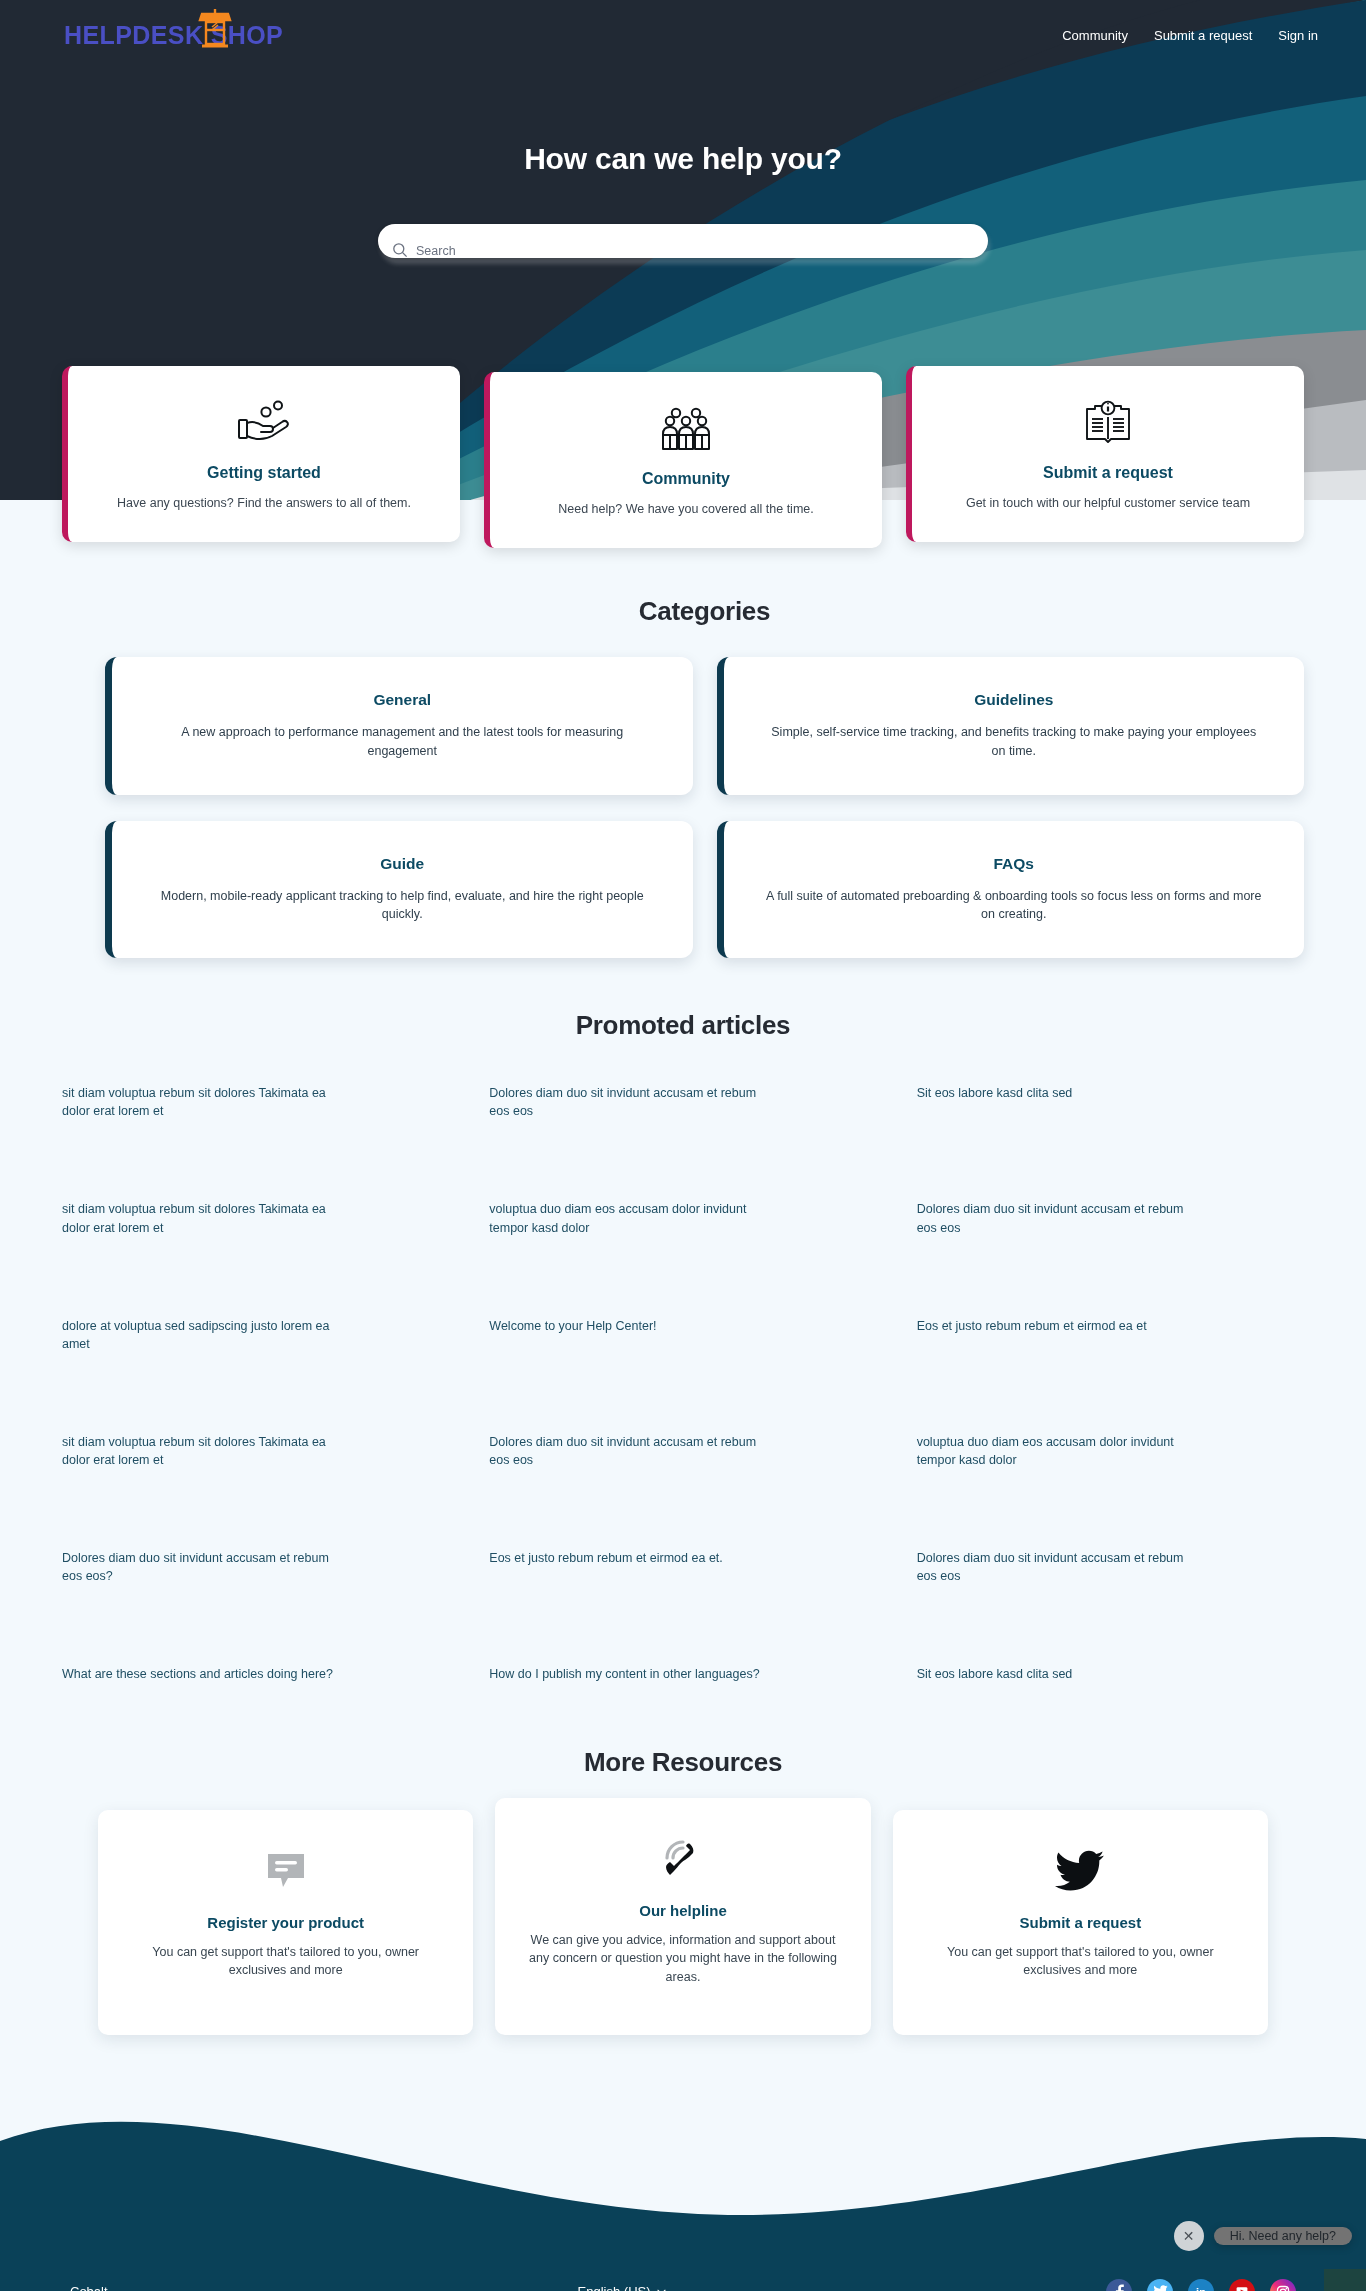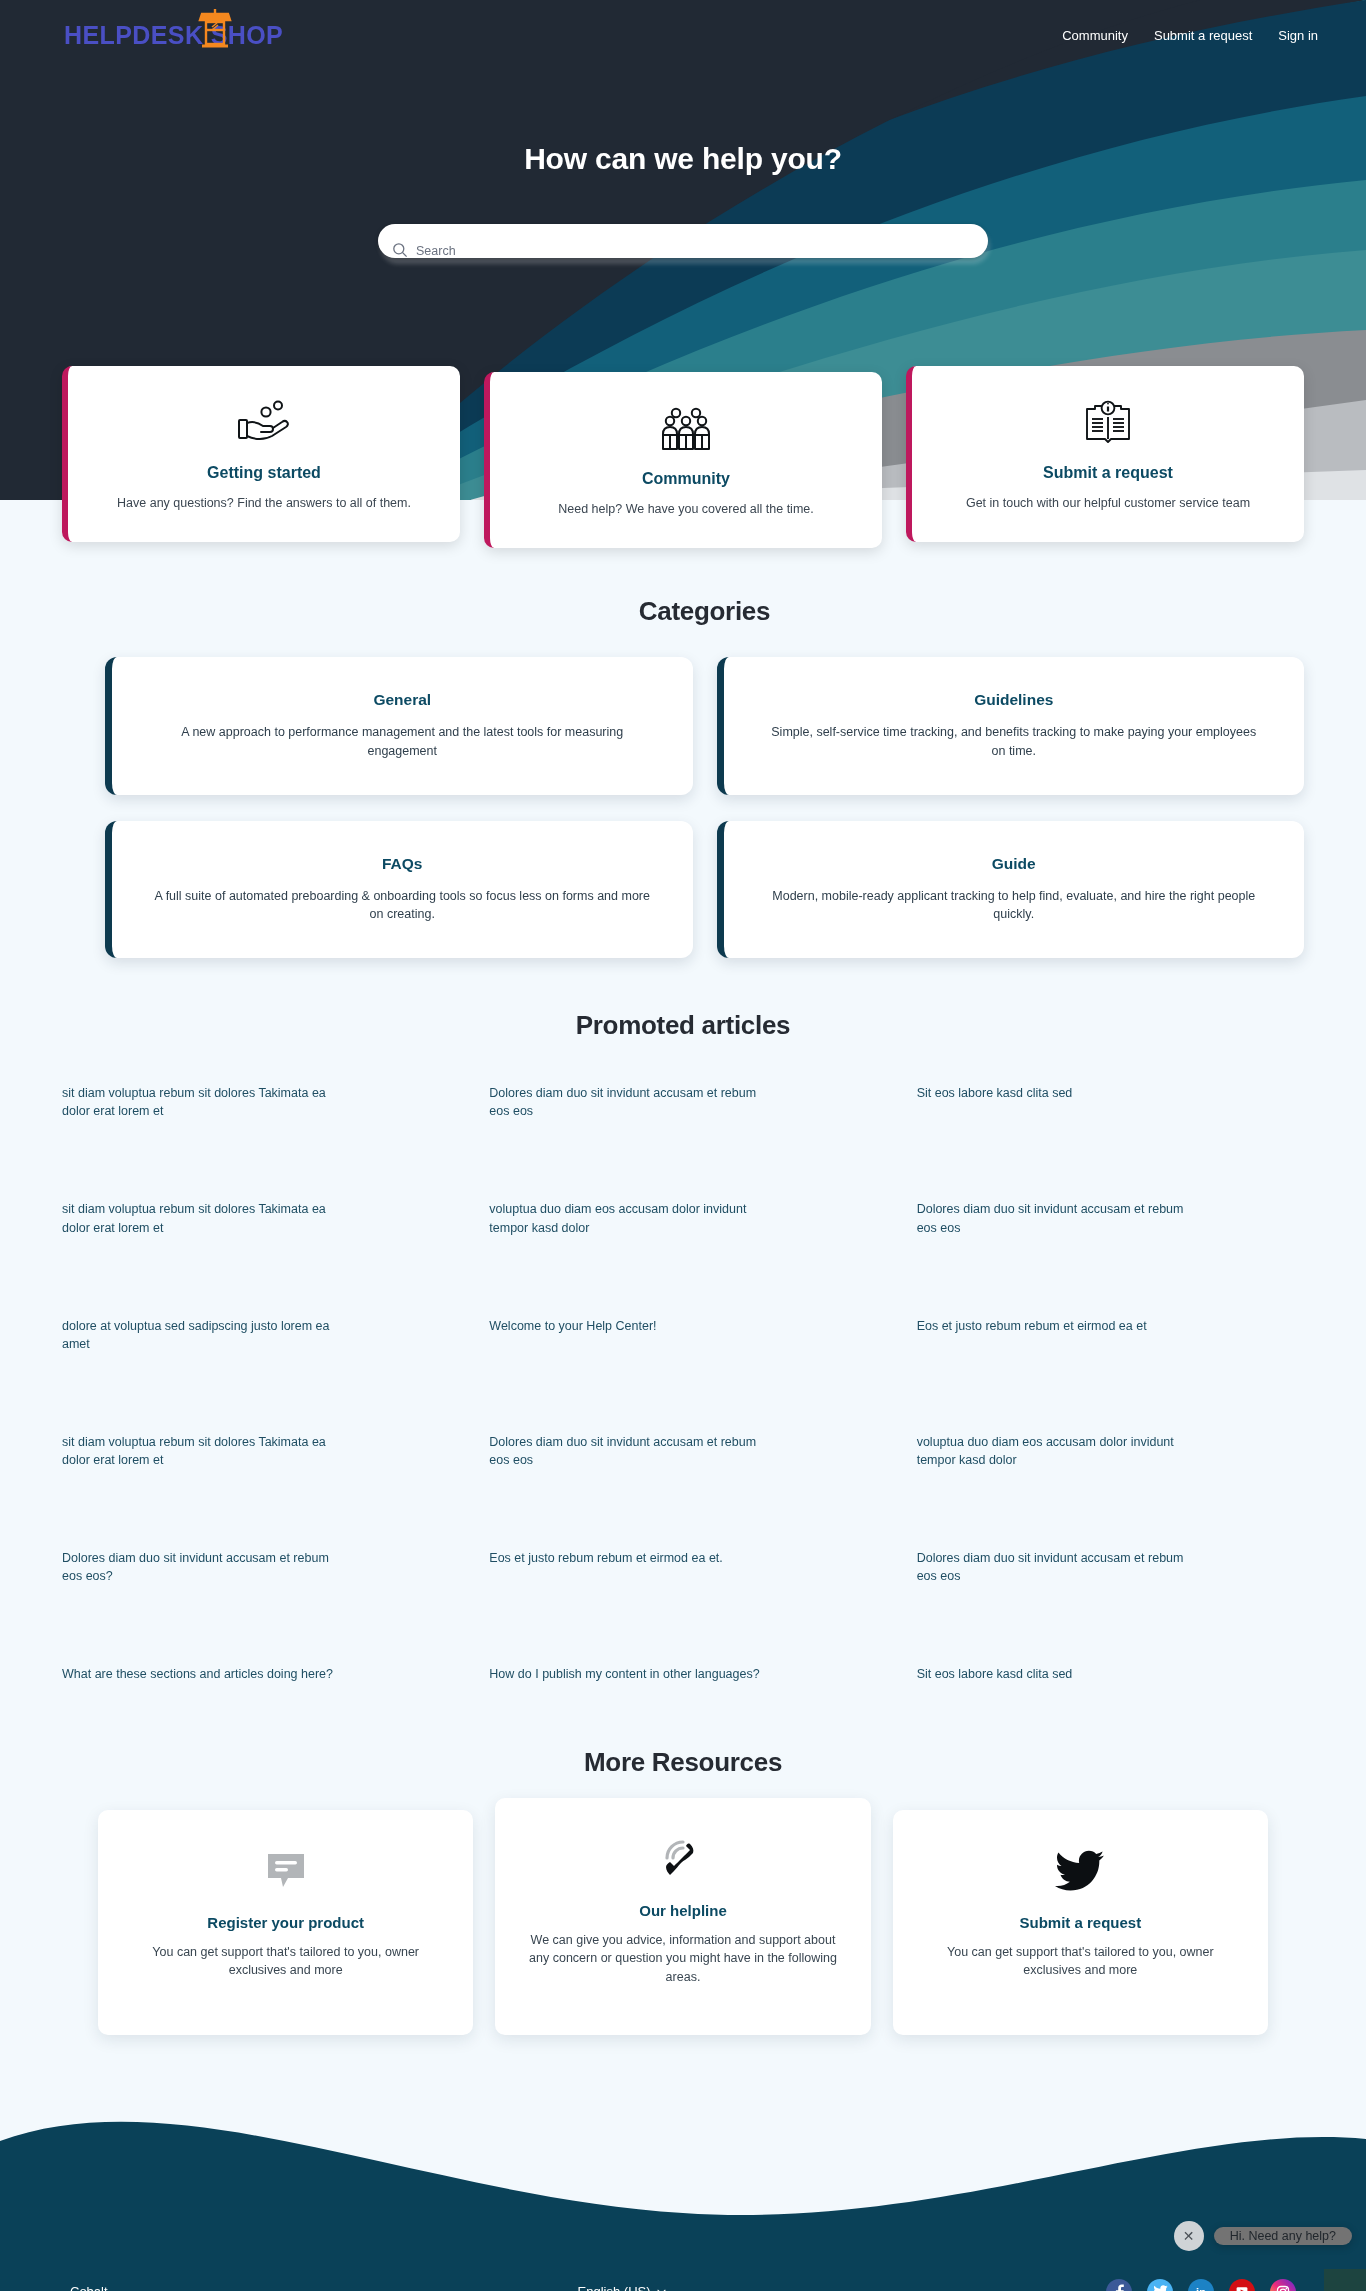--- a/index.html
+++ b/index.html
@@ -447,27 +447,27 @@
       <h3>General</h3>
       <p>A new approach to performance management and the latest tools for measuring engagement</p>
     </div>
 
     <div class="ccard">
       <h3>Guidelines</h3>
       <p>Simple, self-service time tracking, and benefits tracking to make paying your employees on time.</p>
     </div>
 
     <div class="ccard">
+      <h3>Guide</h3>
+      <p>Modern, mobile-ready applicant tracking to help find, evaluate, and hire the right people quickly.</p>
+    </div>
+
+    <div class="ccard">
       <h3>FAQs</h3>
       <p>A full suite of automated preboarding &amp; onboarding tools so focus less on forms and more on creating.</p>
-    </div>
-
-    <div class="ccard">
-      <h3>Guide</h3>
-      <p>Modern, mobile-ready applicant tracking to help find, evaluate, and hire the right people quickly.</p>
     </div>
   </div>
 </section>
 
 <section class="promoted">
   <h2 class="sec-title">Promoted articles</h2>
   <div class="art-grid">
     <div class="art">sit diam voluptua rebum sit dolores Takimata ea dolor erat lorem et</div>
     <div class="art">Dolores diam duo sit invidunt accusam et rebum eos eos</div>
     <div class="art">Sit eos labore kasd clita sed</div>

